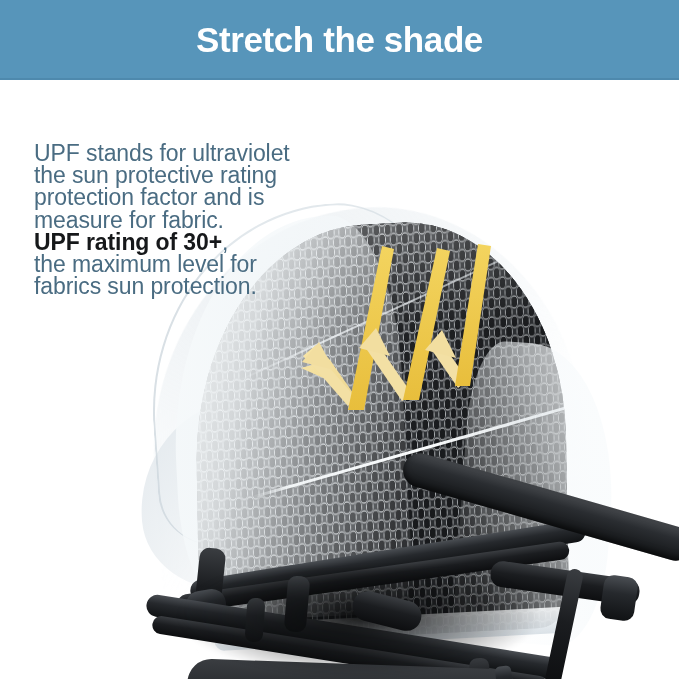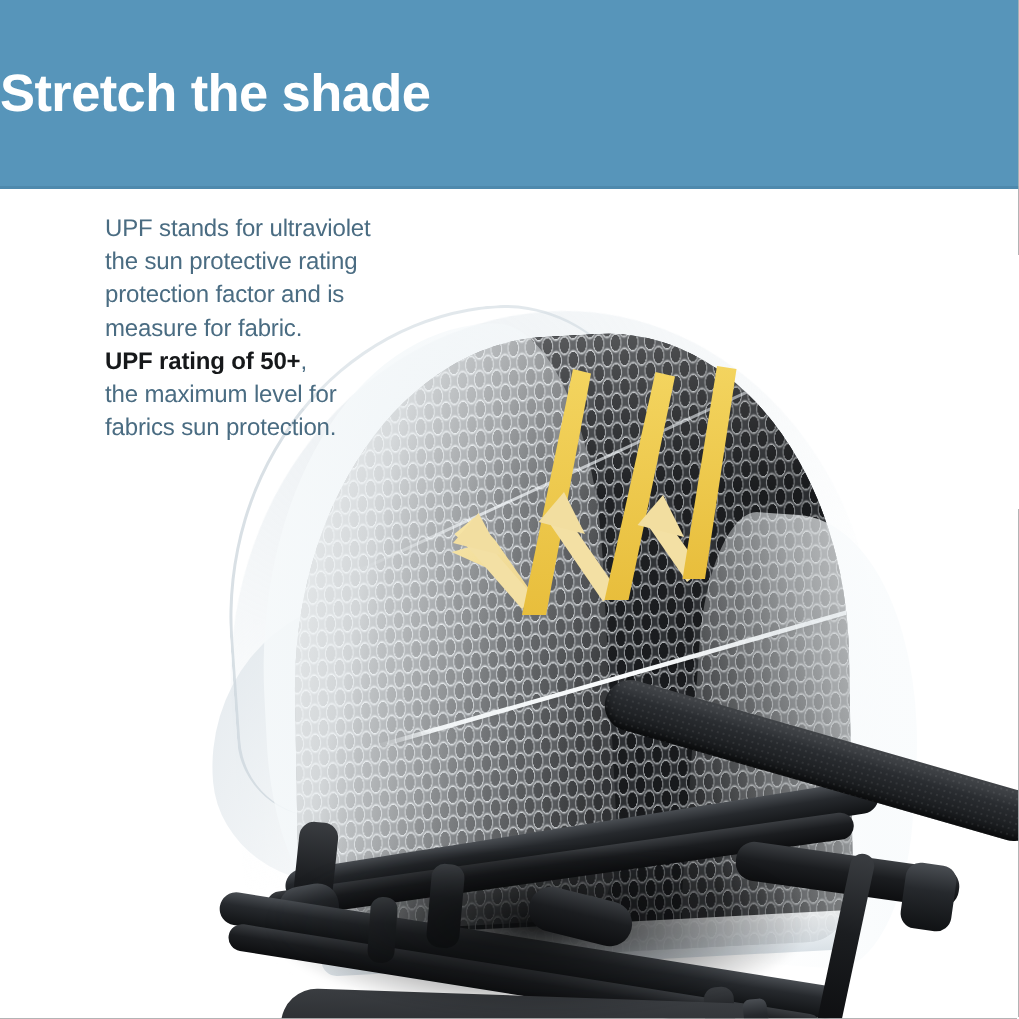--- a/index.html
+++ b/index.html
@@ -6,44 +6,43 @@
   body{
     width:679px;height:679px;
     background:#ffffff;
     font-family:"Liberation Sans","DejaVu Sans",sans-serif;
     overflow:hidden;
   }
   #page{position:relative;width:679px;height:679px;background:#fff;overflow:hidden;}
 
   
   .banner{
-    position:absolute;left:0;top:0;width:679px;height:126px;
+    position:absolute;left:0;top:0;width:679px;height:80px;
     background:#5795ba;
     border-bottom:2px solid #4e89ad;
-    display:flex;align-items:center;
+    display:flex;align-items:center;justify-content:center;
     box-sizing:border-box;
   }
   .banner-title{
     color:#ffffff;
     font-size:35px;
     font-weight:700;
     letter-spacing:-0.4px;
     line-height:1;
     margin:0;
     white-space:nowrap;
   }
 
   
   .copy{
     position:absolute;left:34px;top:142px;width:262px;
-    font-size:16px;
+    font-size:23px;
     line-height:22.2px;
     color:#4a6c82;
     letter-spacing:-0.1px;
-    margin-left:36px;
   }
   .copy p{margin:0;}
   .copy .line{display:block;white-space:nowrap;}
   .copy .strong{color:#16181a;font-weight:700;}
   .copy .strong-tail{color:#4a6c82;font-weight:400;}
 
   
   .stage{
     position:absolute;left:0;top:98px;width:679px;height:581px;
     overflow:hidden;
@@ -269,19 +268,19 @@
 
     </div>
   </div>
 
   <div class="copy">
     <p>
       <span class="line">UPF stands for ultraviolet</span>
       <span class="line">the sun protective rating</span>
       <span class="line">protection factor and is</span>
       <span class="line">measure for fabric.</span>
-      <span class="line"><span class="strong">UPF rating of 50+</span><span class="strong-tail">,</span></span>
+      <span class="line"><span class="strong">UPF rating of 30+</span><span class="strong-tail">,</span></span>
       <span class="line">the maximum level for</span>
       <span class="line">fabrics sun protection.</span>
     </p>
   </div>
 
 </div>
 
 </body></html>

